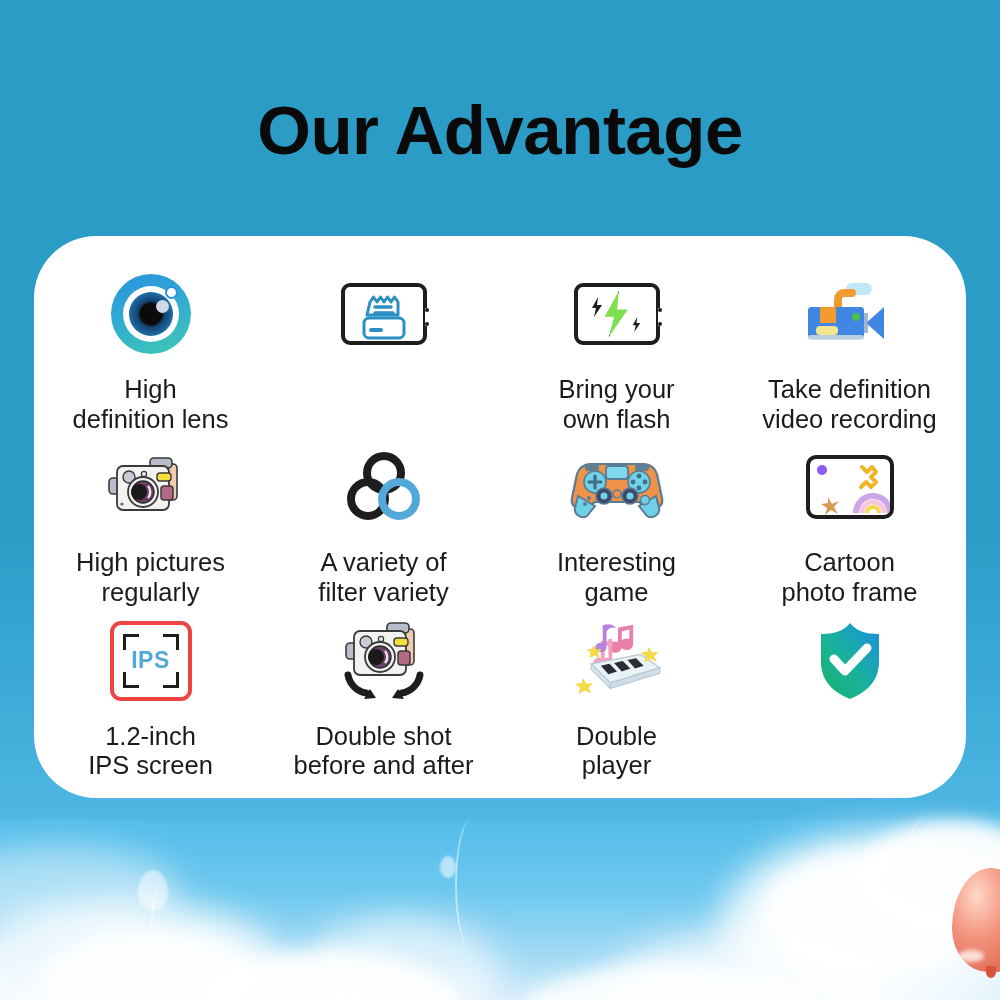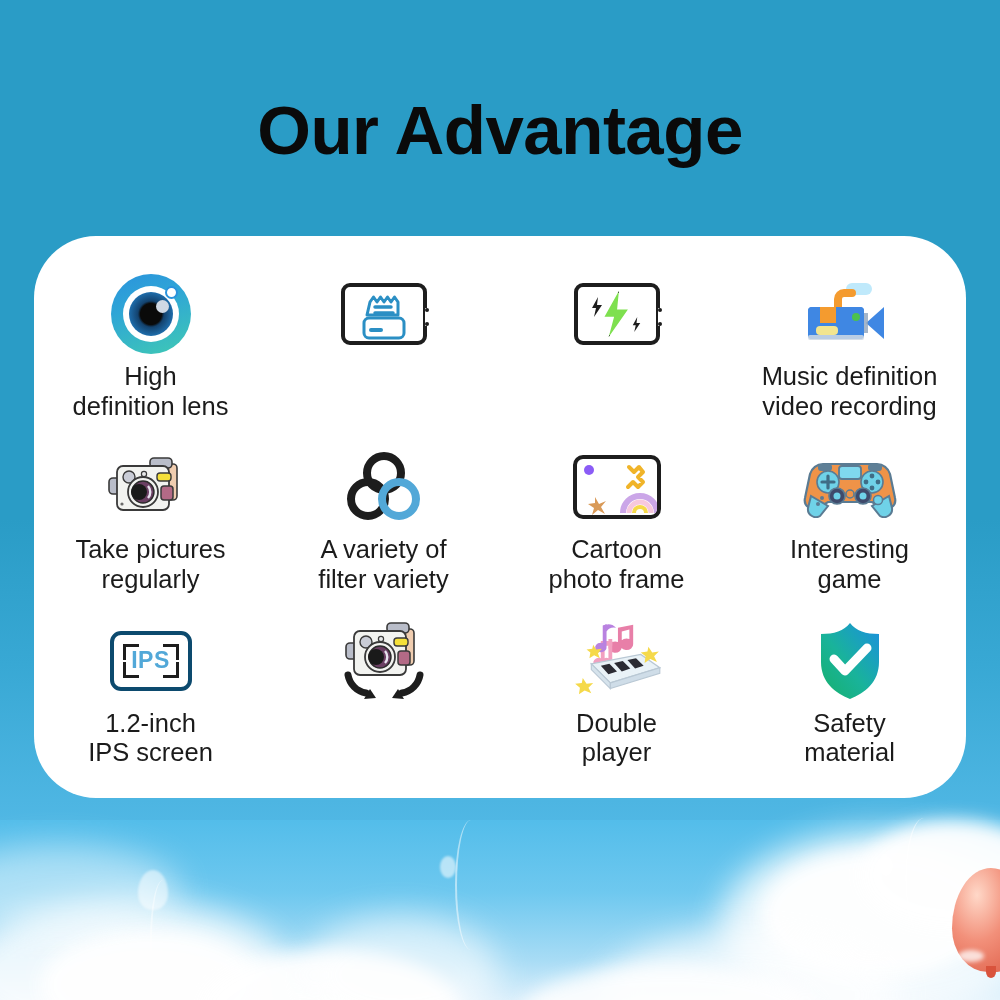--- a/index.html
+++ b/index.html
@@ -87,21 +87,21 @@
     justify-content: flex-start;
   }
   .icon-box {
     width: 108px; height: 88px;
     position: relative;
     display: flex;
     align-items: center;
     justify-content: center;
   }
   .caption {
-    margin-top: 4px;
+    margin-top: 17px;
     text-align: center;
     font-size: 25.5px;
     line-height: 1.16;
     color: #1b1b1b;
     white-space: pre-line;
   }
 
   
 
   
@@ -187,22 +187,22 @@
     border: 4px solid #1d1d1d; border-radius: 10px;
     position: relative; box-sizing: border-box; background: #fff;
     overflow: hidden;
   }
 
   
   .gpad { position: relative; width: 94px; height: 62px; }
 
   
   .ips-frame {
-    width: 82px; height: 60px;
-    border: 4px solid #0c4a6e; border-radius: 11px;
+    width: 82px; height: 80px;
+    border: 4px solid #ef4444; border-radius: 11px;
     position: relative; box-sizing: border-box;
     display: flex; align-items: center; justify-content: center;
     background: #fff;
   }
   .ips-text {
     font-size: 23px; font-weight: 600; color: #52a8d8; letter-spacing: .5px;
   }
   .brk { position: absolute; width: 13px; height: 13px; }
   .brk.tl { left: 9px; top: 9px; border-left: 3px solid #1d1d1d; border-top: 3px solid #1d1d1d; }
   .brk.tr { right: 9px; top: 9px; border-right: 3px solid #1d1d1d; border-top: 3px solid #1d1d1d; }
@@ -299,39 +299,41 @@
             <div class="frame-notch"></div>
             <div class="bolt-main"></div>
             <svg style="position:absolute; left:12px; top:10px;" width="14" height="20" viewBox="0 0 14 20">
               <path d="M8 0 L2 11 H6 L4 20 L12 8 H7 Z" fill="#1d1d1d"></path>
             </svg>
             <svg style="position:absolute; right:14px; bottom:9px;" width="11" height="15" viewBox="0 0 14 20">
               <path d="M8 0 L2 11 H6 L4 20 L12 8 H7 Z" fill="#1d1d1d"></path>
             </svg>
           </div>
         </div>
+        <div class="caption">Bring your
+own flash</div>
       </div>
 
       <div class="cell">
         <div class="icon-box">
           <svg class="vcam" viewBox="0 0 92 66" width="92" height="66">
             <rect x="42" y="2" width="26" height="12" rx="6" fill="#bfe9fb"></rect>
             <path d="M34 30 v-12 a6 6 0 0 1 6 -6 h8" fill="none" stroke="#f49b2f" stroke-width="8" stroke-linecap="round"></path>
             <ellipse cx="35" cy="31" rx="8" ry="4" fill="#d6f1fb"></ellipse>
             <rect x="4" y="26" width="56" height="32" rx="4" fill="#4a8ee8"></rect>
             <rect x="4" y="26" width="56" height="32" rx="4" fill="#3f87e3"></rect>
             <path d="M16 26 h16 v16 h-16 z" fill="#f49b2f"></path>
             <rect x="12" y="45" width="22" height="9" rx="4" fill="#f2e58f"></rect>
             <circle cx="52" cy="36" r="4" fill="#4cc24c"></circle>
             <path d="M62 42 L80 26 v32 z" fill="#3f87e3"></path>
             <rect x="60" y="32" width="4" height="20" fill="#8fa4bd" opacity=".8"></rect>
             <rect x="4" y="54" width="56" height="5" rx="2" fill="#cfd9e4" opacity=".85"></rect>
           </svg>
         </div>
-        <div class="caption">Music definition
+        <div class="caption">Take definition
 video recording</div>
       </div>
 
       <div class="cell">
         <div class="icon-box">
           <svg class="scam" viewBox="0 0 92 66" width="92" height="66">
             <rect x="54" y="10" width="18" height="36" rx="4" fill="#f0cdb0" stroke="#3a3a3a" stroke-width="1.6"></rect>
             <rect x="45" y="4" width="22" height="10" rx="4" fill="#b9bdc9" stroke="#3a3a3a" stroke-width="1.6"></rect>
             <rect x="4" y="24" width="14" height="16" rx="4" fill="#b9bdc9" stroke="#3a3a3a" stroke-width="1.6"></rect>
             <rect x="12" y="12" width="52" height="44" rx="6" fill="#f2f3f0" stroke="#3a3a3a" stroke-width="1.8"></rect>
@@ -339,52 +341,34 @@
             <circle cx="39" cy="20" r="2.6" fill="#e8e9ea" stroke="#3a3a3a" stroke-width="1.2"></circle>
             <rect x="52" y="19" width="14" height="8" rx="3" fill="#f5e03a" stroke="#3a3a3a" stroke-width="1.4"></rect>
             <circle cx="38" cy="38" r="15" fill="#f2f3f0" stroke="#3a3a3a" stroke-width="1.8"></circle>
             <circle cx="38" cy="38" r="11" fill="#6b3f63" stroke="#2b2b2b" stroke-width="1.4"></circle>
             <circle cx="34" cy="38" r="8" fill="#1a1a1a"></circle>
             <path d="M43 32 a9 9 0 0 1 0 12" fill="none" stroke="#e7e2ee" stroke-width="2.4"></path>
             <rect x="56" y="32" width="12" height="14" rx="3" fill="#b36a86" stroke="#3a3a3a" stroke-width="1.5"></rect>
             <circle cx="17" cy="50" r="1.6" fill="#6a6a6a"></circle>
           </svg>
         </div>
-        <div class="caption">Take pictures
+        <div class="caption">High pictures
 regularly</div>
       </div>
 
       <div class="cell">
         <div class="icon-box">
           <div class="rings">
             <div class="ring r1"></div>
             <div class="ring r2"></div>
             <div class="ring r3"></div>
           </div>
         </div>
         <div class="caption">A variety of
 filter variety</div>
-      </div>
-
-      <div class="cell">
-        <div class="icon-box">
-          <div class="pframe">
-            <div class="frame-notch"></div>
-            <svg width="80" height="56" viewBox="0 0 80 56" style="position:absolute; left:0; top:0;">
-              <circle cx="12" cy="11" r="5" fill="#8b5cf6"></circle>
-              <path d="M52 8 l5 5 l5 -5 l4 5 l-5 5 l5 5 l-5 5 l-5 -5 l-5 5" fill="none" stroke="#f0b429" stroke-width="4" stroke-linecap="round" stroke-linejoin="round"></path>
-              <path d="M18 38 l4 7 l7 -3 l-5 6 l4 7 l-7 -4 l-6 5 l2 -7 l-6 -4 l7 -1 z" fill="#d99a58"></path>
-              <path d="M46 54 a17 17 0 0 1 34 0" fill="none" stroke="#cba6e8" stroke-width="6"></path>
-              <path d="M52 54 a11 11 0 0 1 22 0" fill="none" stroke="#f7c8dd" stroke-width="5"></path>
-              <path d="M57 54 a6 6 0 0 1 12 0" fill="none" stroke="#f5d94a" stroke-width="4"></path>
-            </svg>
-          </div>
-        </div>
-        <div class="caption">Cartoon
-photo frame</div>
       </div>
 
       <div class="cell">
         <div class="icon-box">
           <svg class="gpad" viewBox="0 0 94 62" width="94" height="62">
             <path d="M20 8 h54 a14 14 0 0 1 13 10 l5 24 a9 9 0 0 1 -13 10 l-10 -6 h-44 l-10 6 a9 9 0 0 1 -13 -10 l5 -24 a14 14 0 0 1 13 -10 z" fill="#ef9348" stroke="#5a7b93" stroke-width="2.2"></path>
             <path d="M8 40 l-3 12 a8 8 0 0 0 12 8 l8 -10 z" fill="#6fd2e8" stroke="#5a7b93" stroke-width="2"></path>
             <path d="M86 40 l3 12 a8 8 0 0 1 -12 8 l-8 -10 z" fill="#6fd2e8" stroke="#5a7b93" stroke-width="2"></path>
             <rect x="36" y="10" width="22" height="13" rx="3" fill="#7fd8ee" stroke="#5a7b93" stroke-width="1.8"></rect>
             <rect x="15" y="8" width="14" height="7" rx="3" fill="#5f7f96"></rect>
@@ -405,20 +389,38 @@
             <circle cx="19" cy="42" r="2" fill="#5a7b93"></circle>
             <circle cx="15" cy="48" r="2" fill="#5a7b93"></circle>
           </svg>
         </div>
         <div class="caption">Interesting
 game</div>
       </div>
 
       <div class="cell">
         <div class="icon-box">
+          <div class="pframe">
+            <div class="frame-notch"></div>
+            <svg width="80" height="56" viewBox="0 0 80 56" style="position:absolute; left:0; top:0;">
+              <circle cx="12" cy="11" r="5" fill="#8b5cf6"></circle>
+              <path d="M52 8 l5 5 l5 -5 l4 5 l-5 5 l5 5 l-5 5 l-5 -5 l-5 5" fill="none" stroke="#f0b429" stroke-width="4" stroke-linecap="round" stroke-linejoin="round"></path>
+              <path d="M18 38 l4 7 l7 -3 l-5 6 l4 7 l-7 -4 l-6 5 l2 -7 l-6 -4 l7 -1 z" fill="#d99a58"></path>
+              <path d="M46 54 a17 17 0 0 1 34 0" fill="none" stroke="#cba6e8" stroke-width="6"></path>
+              <path d="M52 54 a11 11 0 0 1 22 0" fill="none" stroke="#f7c8dd" stroke-width="5"></path>
+              <path d="M57 54 a6 6 0 0 1 12 0" fill="none" stroke="#f5d94a" stroke-width="4"></path>
+            </svg>
+          </div>
+        </div>
+        <div class="caption">Cartoon
+photo frame</div>
+      </div>
+
+      <div class="cell">
+        <div class="icon-box">
           <div class="ips-frame">
             <span class="brk tl"></span>
             <span class="brk tr"></span>
             <span class="brk bl"></span>
             <span class="brk br"></span>
             <span class="ips-text">IPS</span>
           </div>
         </div>
         <div class="caption">1.2-inch
 IPS screen</div>
@@ -440,20 +442,22 @@
               <circle cx="34" cy="38" r="8" fill="#1a1a1a"></circle>
               <path d="M43 32 a9 9 0 0 1 0 12" fill="none" stroke="#e7e2ee" stroke-width="2.4"></path>
               <rect x="56" y="32" width="12" height="14" rx="3" fill="#b36a86" stroke="#3a3a3a" stroke-width="1.5"></rect>
             </g>
             <path d="M14 56 a22 22 0 0 0 18 18" fill="none" stroke="#1d1d1d" stroke-width="7" stroke-linecap="round"></path>
             <path d="M36 70 l-6 10 l12 -1 z" fill="#1d1d1d"></path>
             <path d="M86 56 a22 22 0 0 1 -18 18" fill="none" stroke="#1d1d1d" stroke-width="7" stroke-linecap="round"></path>
             <path d="M64 70 l6 10 l-12 -1 z" fill="#1d1d1d"></path>
           </svg>
         </div>
+        <div class="caption">Double shot
+before and after</div>
       </div>
 
       <div class="cell">
         <div class="icon-box">
           <svg class="piano" viewBox="0 0 98 82" width="98" height="82">
             <path d="M50 6 l16 -3 v20 a7 6 0 1 1 -4 -5 v-10 l-8 2 v16 a7 6 0 1 1 -4 -5 z" fill="#e87fa8"></path>
             <path d="M36 20 v22 a6 5 0 1 1 -4 -4 v-18 z" fill="#f2a0c0"></path>
             <path d="M44 18 v24 a6 5 0 1 1 -4 -4 v-20 z" fill="#f2a0c0"></path>
             <path d="M36 20 h8 v5 h-8 z" fill="#f2a0c0"></path>
             <path d="M34 4 l4 -2 v24 a6 5 0 1 1 -4 -4 z" fill="#b982e0"></path>
@@ -480,19 +484,17 @@
               <linearGradient id="shg" x1="0" y1="1" x2="1" y2="0">
                 <stop offset="0%" stop-color="#17b06b"></stop>
                 <stop offset="45%" stop-color="#19b39a"></stop>
                 <stop offset="100%" stop-color="#1b8fe0"></stop>
               </linearGradient>
             </defs>
             <path d="M36 2 C30 10 20 13 7 13 v28 c0 20 14 31 29 37 c15 -6 29 -17 29 -37 V13 c-13 0 -23 -3 -29 -11 z" fill="url(#shg)"></path>
             <path d="M20 38 L31 50 L53 27" fill="none" stroke="#ffffff" stroke-width="9" stroke-linecap="round" stroke-linejoin="round"></path>
           </svg>
         </div>
-        <div class="caption">Safety
-material</div>
       </div>
 
     </div>
   </div>
 </div>
 
 </body></html>

